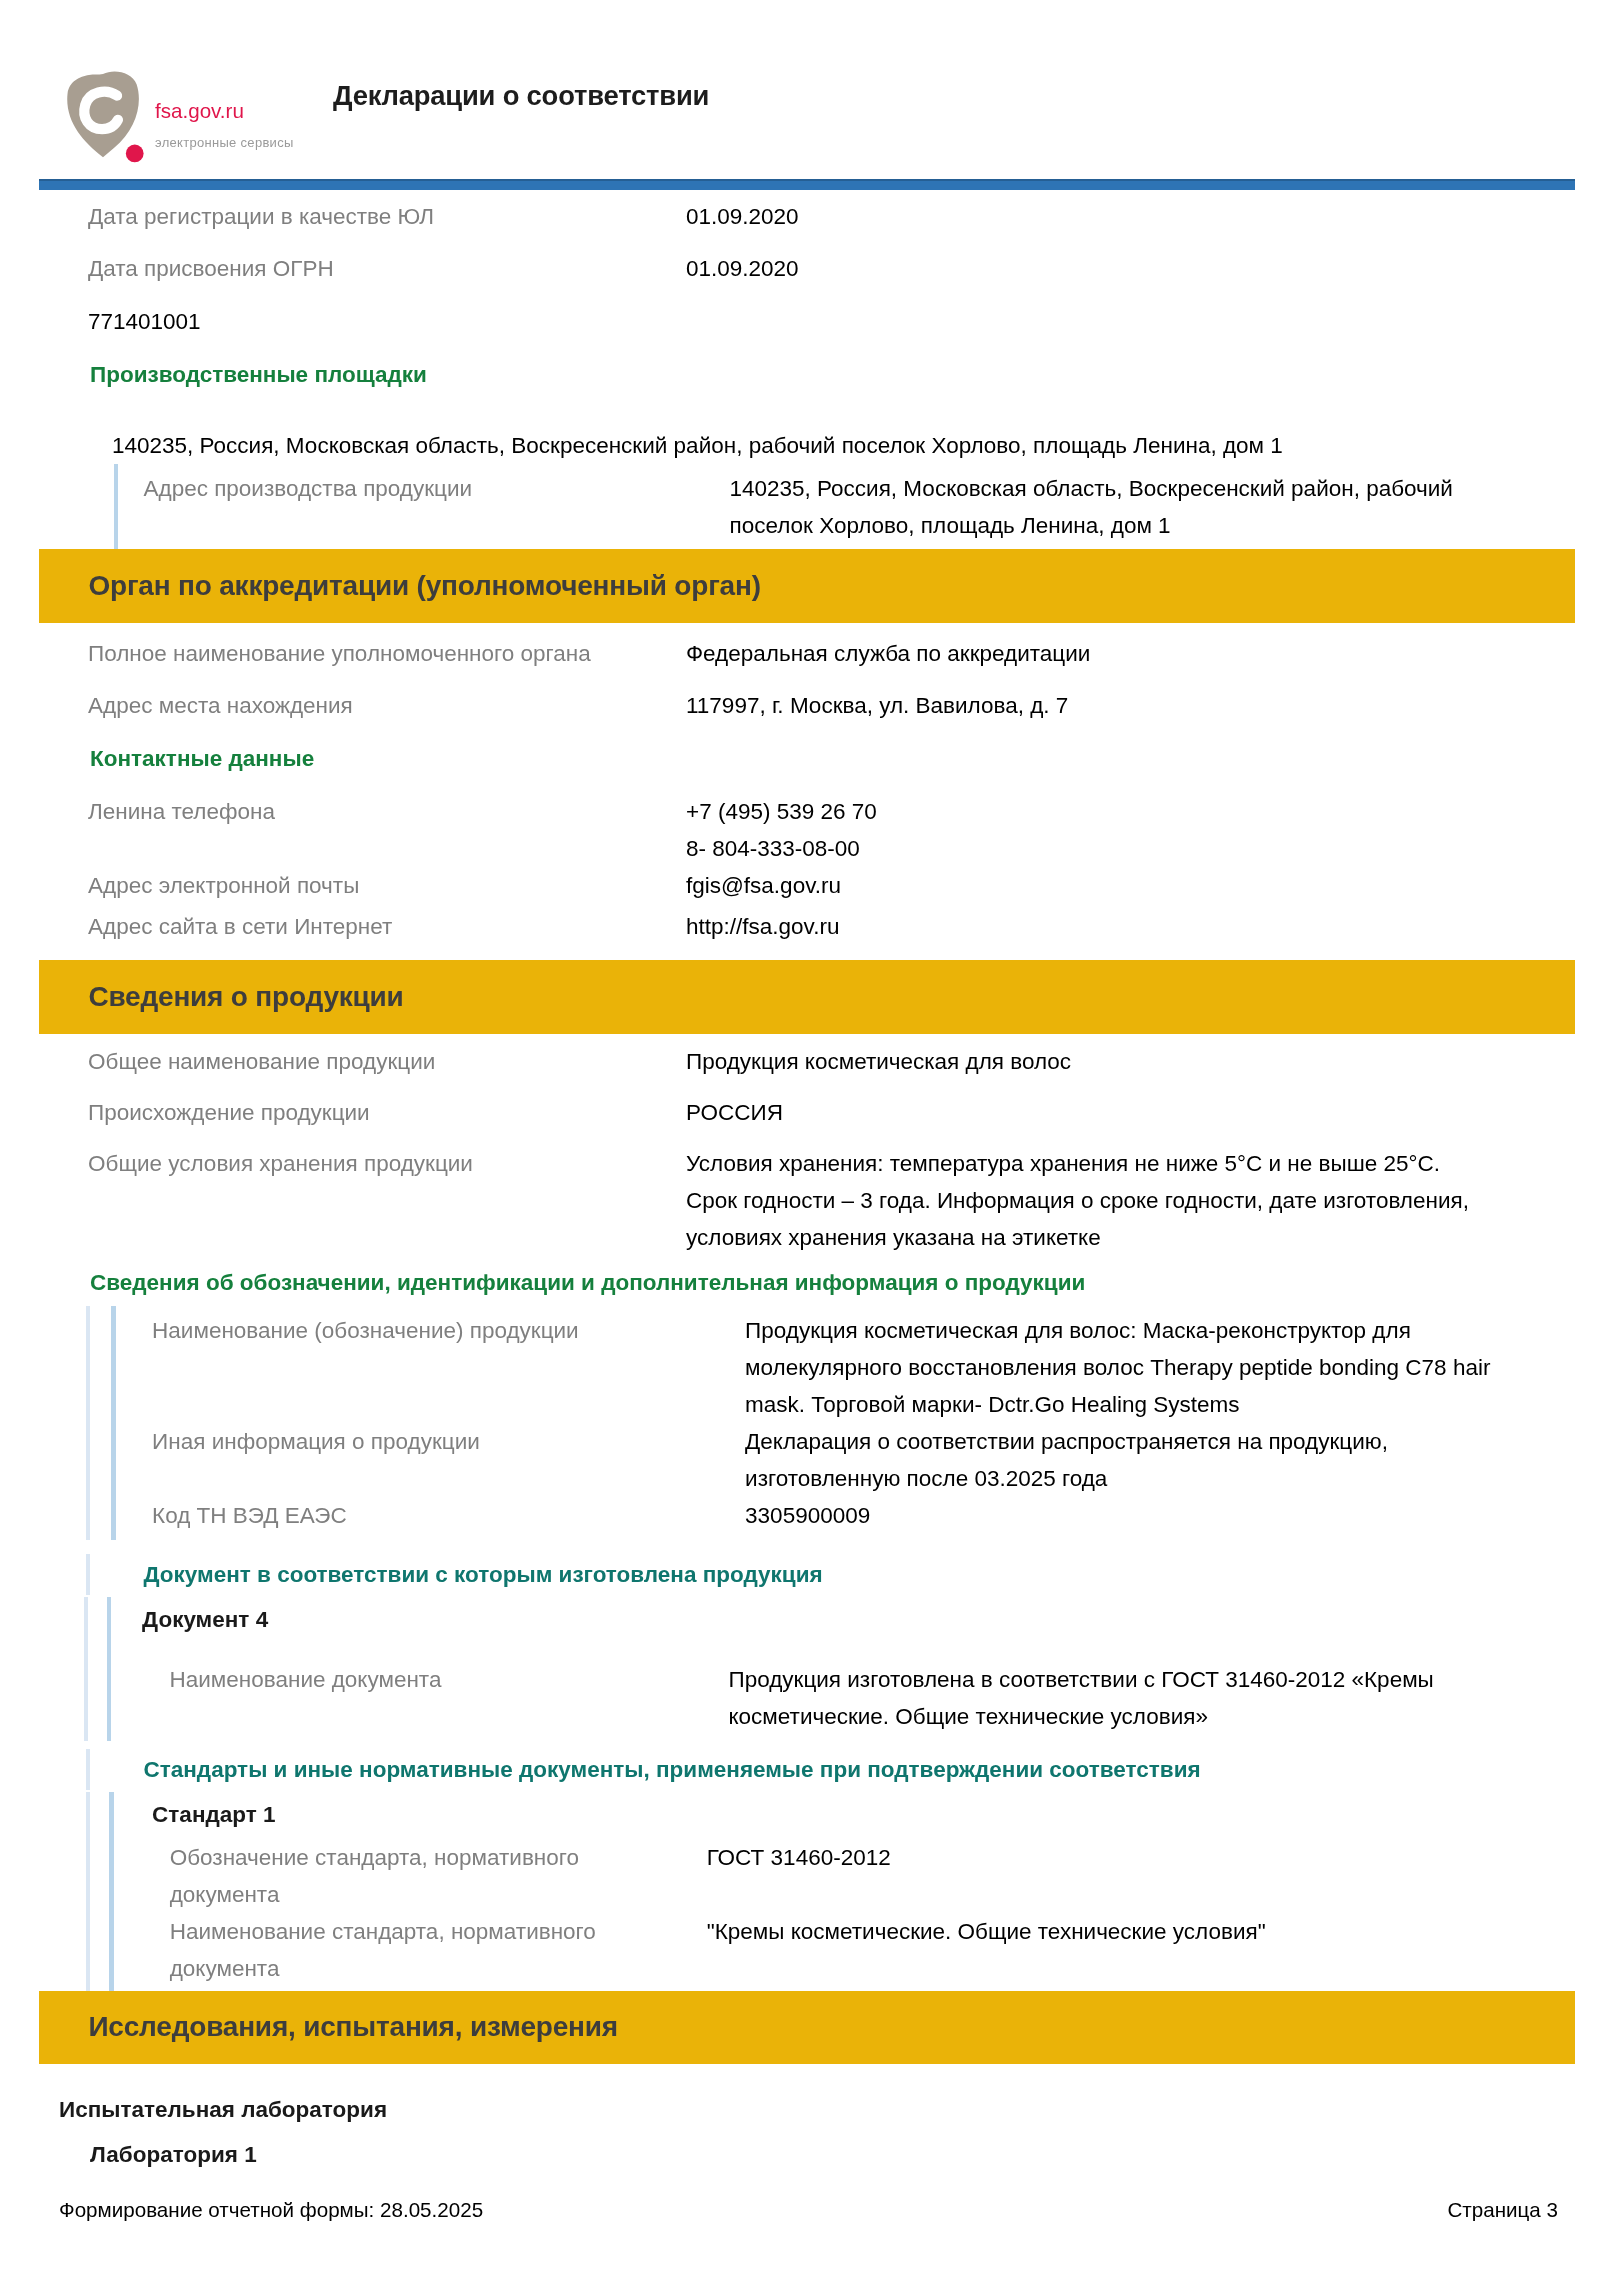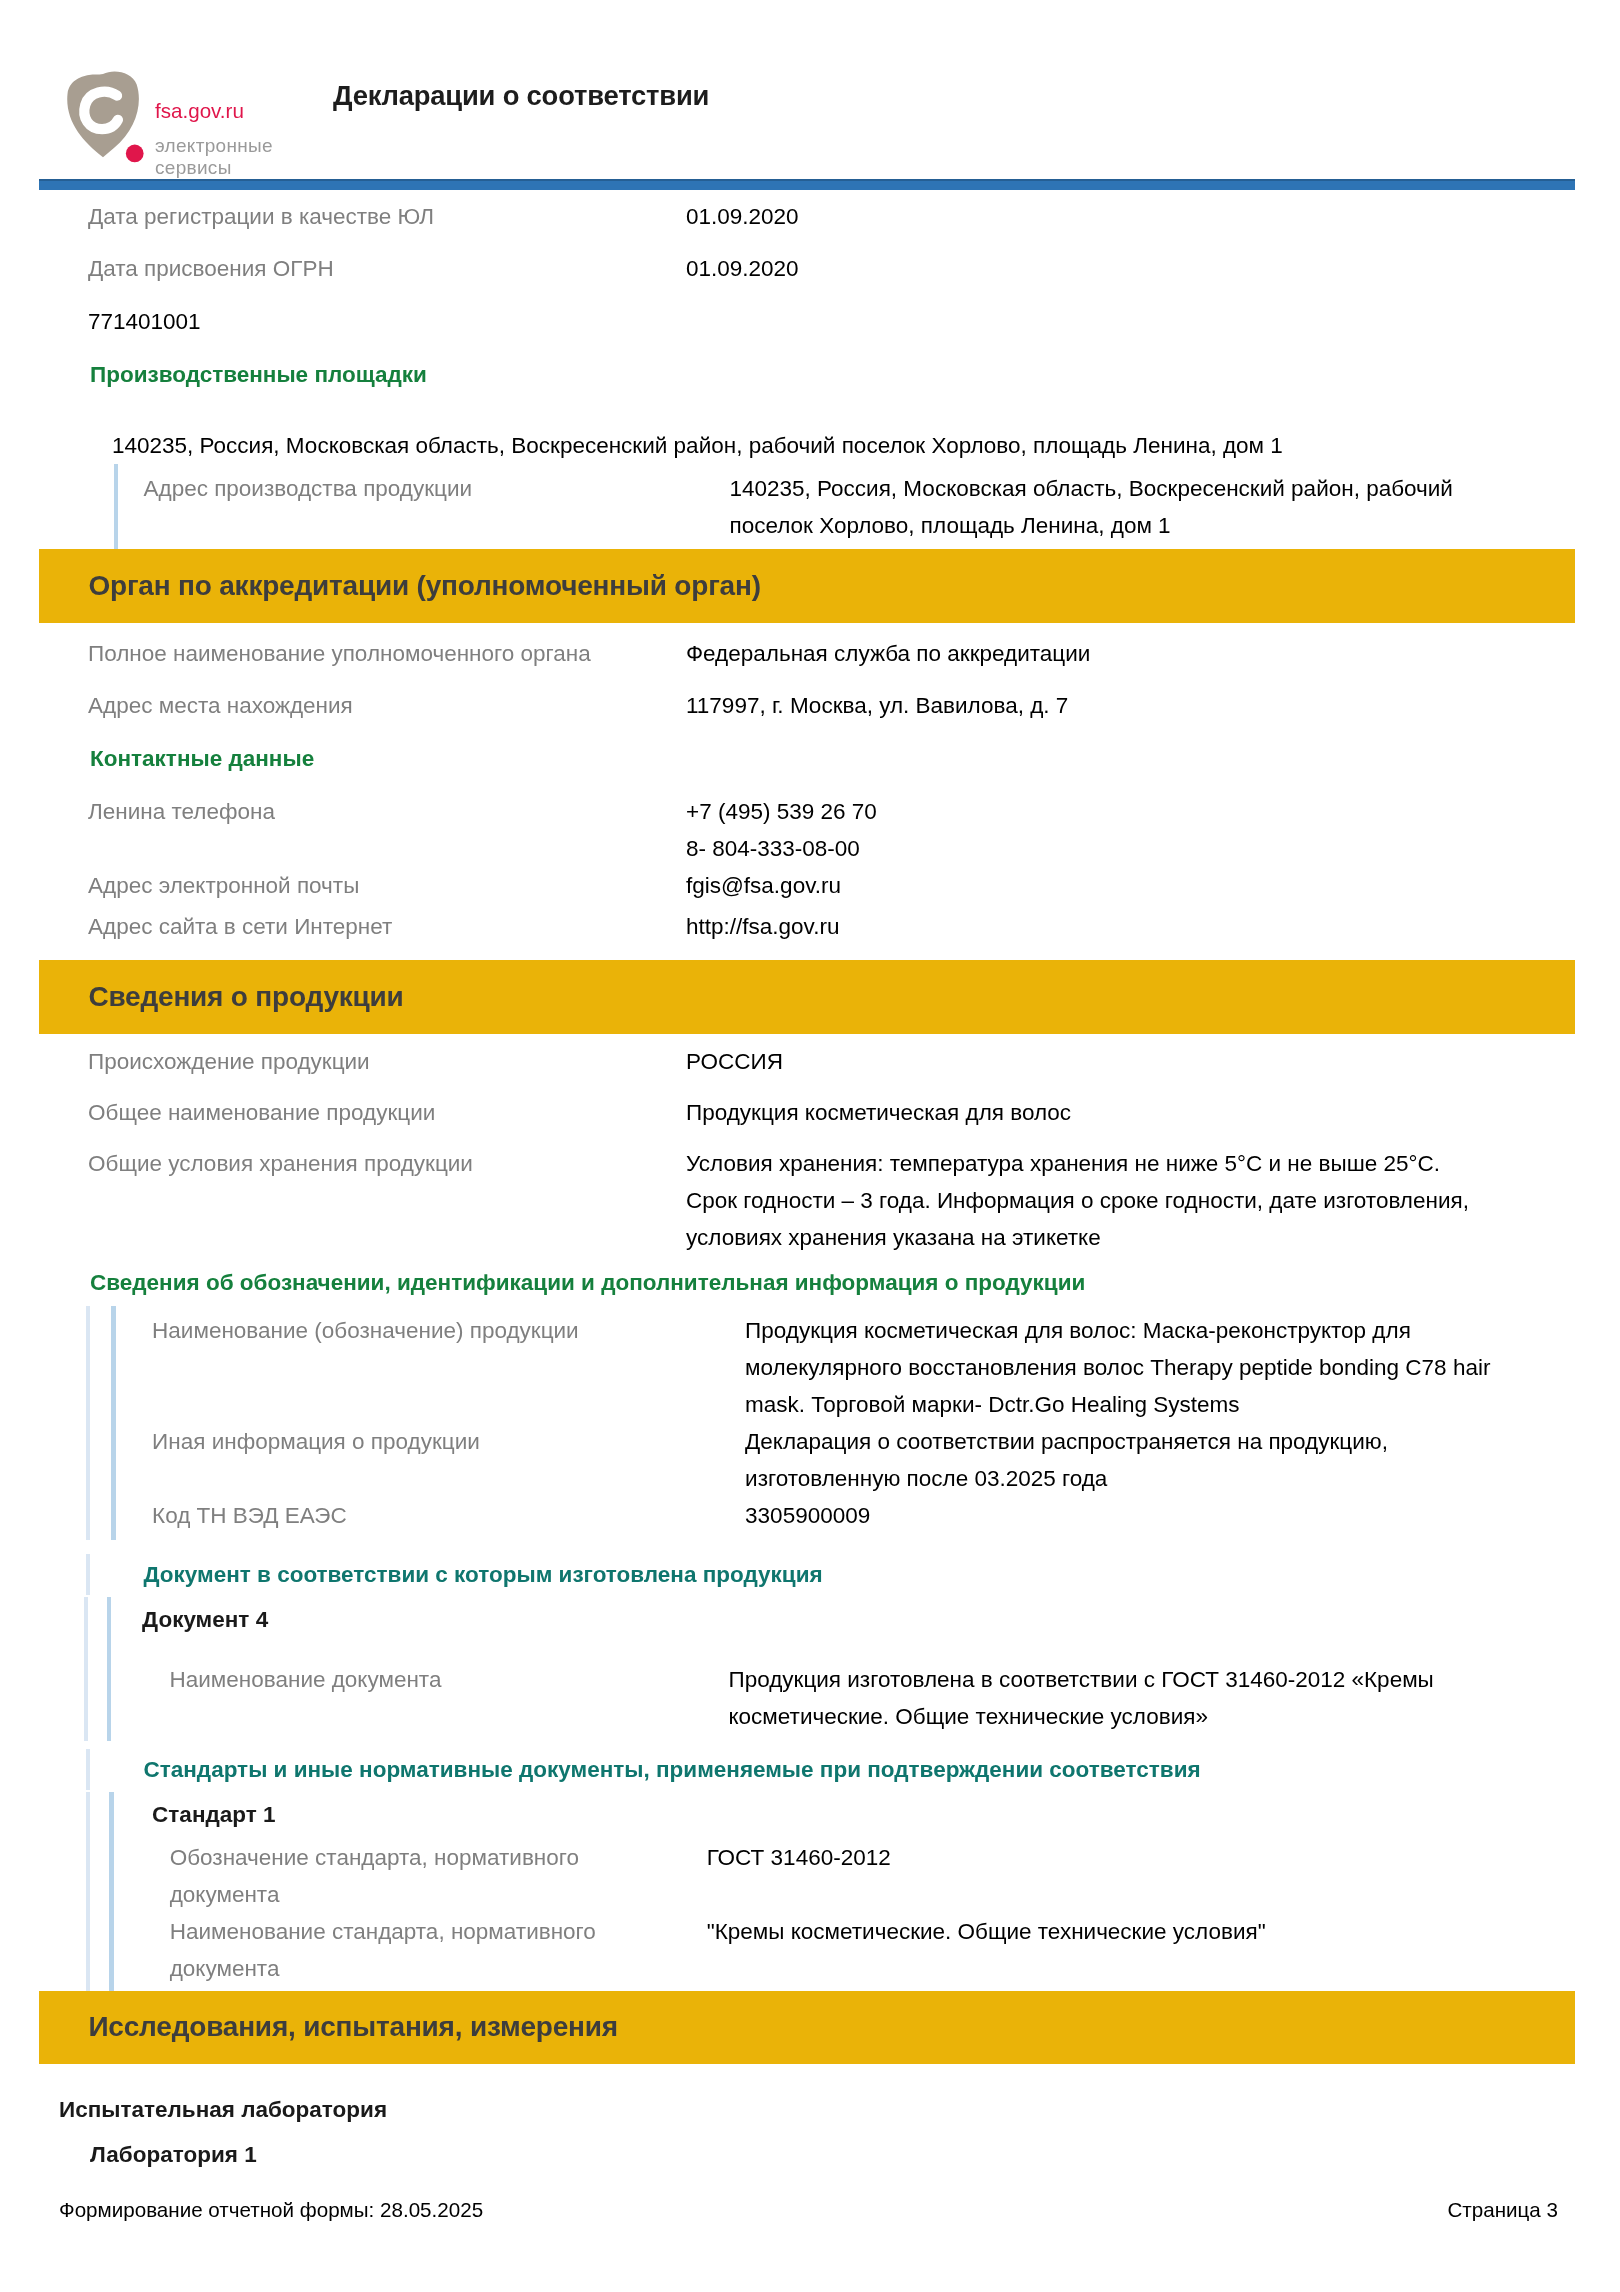--- a/index.html
+++ b/index.html
@@ -4,21 +4,21 @@
 <style>
   html,body{margin:0;padding:0;background:#ffffff;}
   body{width:1620px;height:2293px;position:relative;overflow:hidden;
        font-family:"Liberation Sans",sans-serif;color:#000;}
   .page{position:absolute;inset:0;background:#fff;}
 
   
   .logo{position:absolute;left:61px;top:57px;width:255px;height:108px;}
   .logo svg{position:absolute;left:0;top:13.7px;}
   .brand{position:absolute;left:94px;top:42px;font-weight:normal;font-size:20.6px;color:#e0164b;}
-  .brand-sub{position:absolute;left:94px;top:78px;font-size:19px;color:#9a9a9a;letter-spacing:0.3px;}
+  .brand-sub{position:absolute;left:94px;top:78px;font-size:13px;color:#9a9a9a;letter-spacing:0.3px;}
   .doc-title{position:absolute;left:333px;top:80px;font-size:27.4px;font-weight:bold;color:#1d1d1d;letter-spacing:-0.2px;}
 
   
   .doc{position:absolute;top:179px;left:59px;right:59px;font-size:22.5px;line-height:37px;}
   .bluebar{height:10.8px;background:#2e74b5;margin:0 -13.7px 7.8px -19.6px;
            box-shadow:inset 0 2px 0 rgba(0,0,0,.18);}
 
   .row{display:grid;grid-template-columns:598px 1fr;padding-left:29px;margin-bottom:15.7px;}
   .lbl{color:#7f7f7f;white-space:pre-line;}
   .val{color:#000;white-space:pre-line;max-width:882px;}
@@ -124,26 +124,26 @@
       </div>
       <div class="row" style="margin-bottom:12px;">
         <div class="lbl">Адрес сайта в сети Интернет</div>
         <div class="val">http://fsa.gov.ru</div>
       </div>
     </div>
 
     <div class="band mt">Сведения о продукции</div>
     <div style="margin-top:9.8px;">
       <div class="row" style="margin-bottom:13.7px;">
+        <div class="lbl">Общее наименование продукции</div>
+        <div class="val">Продукция косметическая для волос</div>
+      </div>
+      <div class="row" style="margin-bottom:13.7px;">
         <div class="lbl">Происхождение продукции</div>
         <div class="val">РОССИЯ</div>
-      </div>
-      <div class="row" style="margin-bottom:13.7px;">
-        <div class="lbl">Общее наименование продукции</div>
-        <div class="val">Продукция косметическая для волос</div>
       </div>
       <div class="row" style="margin-bottom:0;">
         <div class="lbl">Общие условия хранения продукции</div>
         <div class="val">Условия хранения: температура хранения не ниже 5°С и не выше 25°С.
 Срок годности – 3 года. Информация о сроке годности, дате изготовления,
 условиях хранения указана на этикетке</div>
       </div>
     </div>
 
     <div class="subhead" style="margin-top:7.8px;margin-bottom:0;">Сведения об обозначении, идентификации и дополнительная информация о продукции</div>

